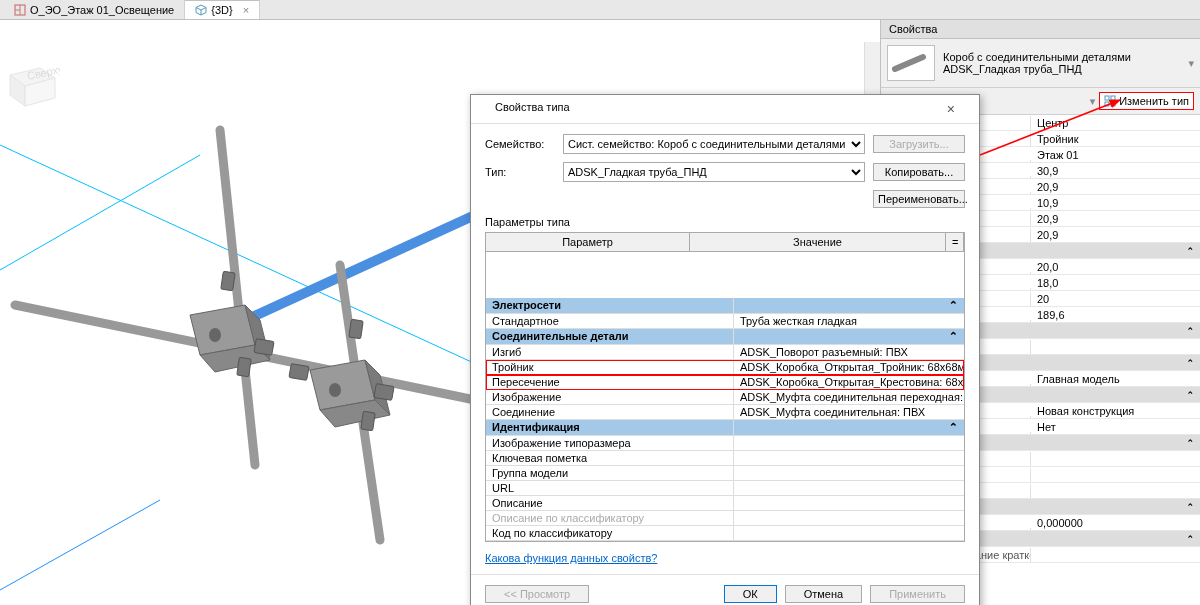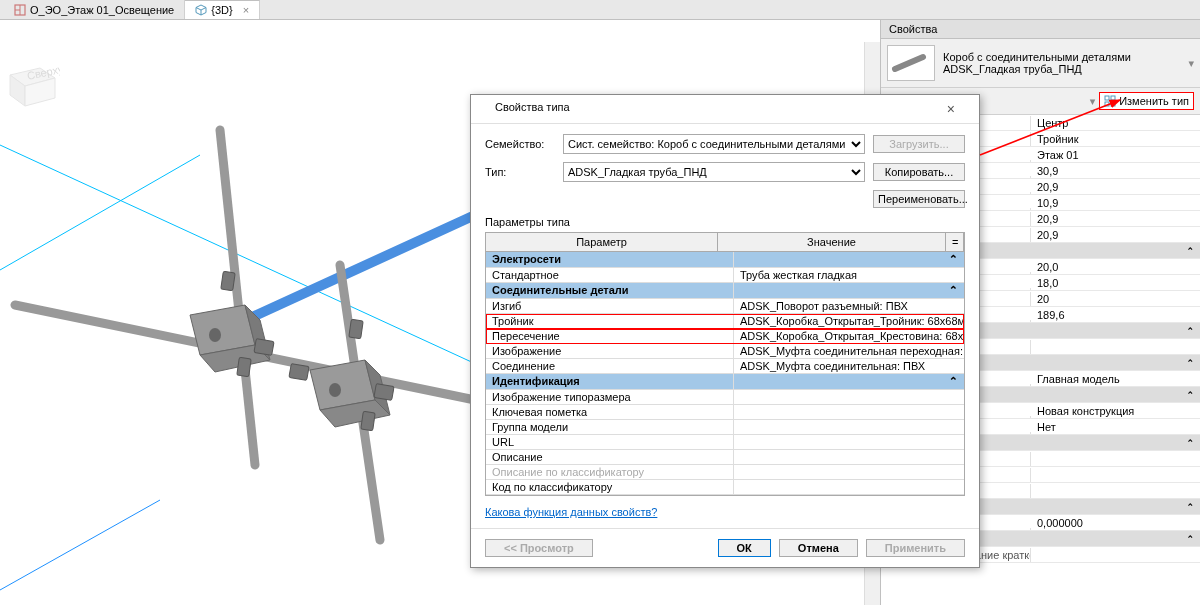--- a/index.html
+++ b/index.html
@@ -38,34 +38,34 @@
 .dialog-body { padding: 10px 14px; }
 .form-row { display: flex; align-items: center; margin-bottom: 8px; gap: 8px; }
 .form-label { width: 70px; }
 .form-select { flex: 1; border: 1px solid #aaa; padding: 2px 0; background: #fff; height: 20px; }
 .form-btn { width: 92px; border: 1px solid #aaa; background: #f0f0f0; padding: 2px 4px; text-align: center; cursor: pointer; }
 .form-btn.disabled { color: #aaa; }
 .section-label { margin: 8px 0 4px; }
 .param-table { border: 1px solid #aaa; }
 .param-header { display: flex; background: #f0f0f0; border-bottom: 1px solid #aaa; }
 .param-header > div { padding: 3px 6px; text-align: center; border-right: 1px solid #aaa; }
-.param-header .col1 { width: 232px; }
+.param-header .col1 { width: 204px; }
 .param-header .col2 { flex: 1; }
 .param-header .col3 { width: 18px; }
-.param-body { max-height: 262px; overflow-y: auto; }
+.param-body { max-height: 262px; overflow-y: auto; margin-top: 46px; }
 .param-row { display: flex; border-bottom: 1px solid #ddd; min-height: 15px; align-items: stretch; }
 .param-row.group-hdr { background: #a3c8e8; font-weight: bold; }
 .param-row.highlight { outline: 1.5px solid red; outline-offset: -1px; position: relative; z-index: 5; }
 .param-row .pcol1 { width: 248px; padding: 1px 6px; border-right: 1px solid #ddd; overflow: hidden; white-space: nowrap; }
 .param-row .pcol2 { flex: 1; padding: 1px 6px; overflow: hidden; white-space: nowrap; }
 .param-row.group-hdr .pcol2 { text-align: right; padding-right: 6px; }
 .link-row { margin-top: 10px; }
 .link-row a { color: #0066cc; text-decoration: underline; cursor: pointer; }
 .dialog-buttons { display: flex; justify-content: flex-end; gap: 8px; padding: 10px 14px; border-top: 1px solid #e0e0e0; align-items: center; }
-.dlg-btn { border: 1px solid #aaa; padding: 2px 18px; background: #f0f0f0; cursor: pointer; font-weight: bold; }
+.dlg-btn { border: 1px solid #aaa; padding: 2px 18px; background: #f0f0f0; cursor: pointer; }
 .dlg-btn.primary { border: 1.5px solid #0078d7; }
 .dlg-btn.disabled { color: #aaa; }
 .preview-btn { margin-right: auto; color: #aaa; }
 
 
 .arrow-svg { position: absolute; left: 970px; top: 95px; z-index: 200; pointer-events: none; }
 
 
 .viewport svg { position: absolute; top: 0; left: 0; }
 

